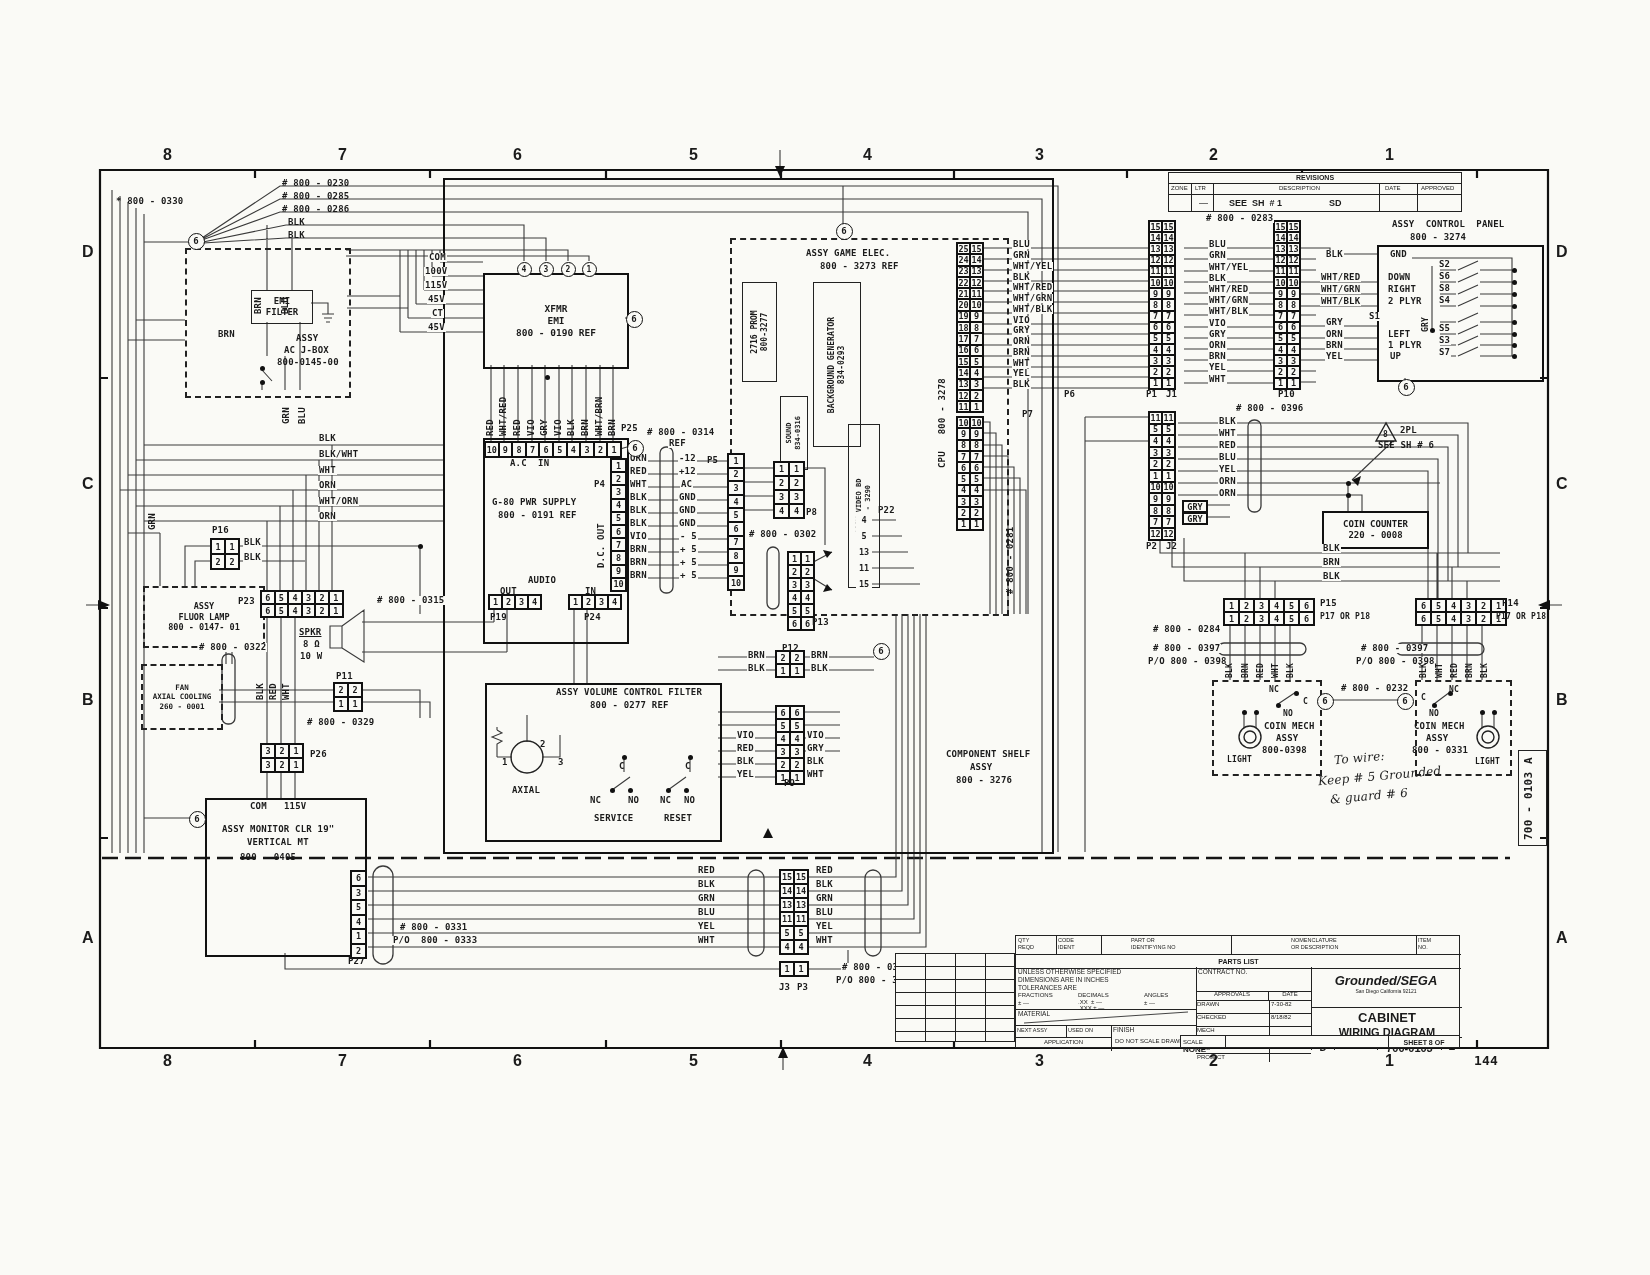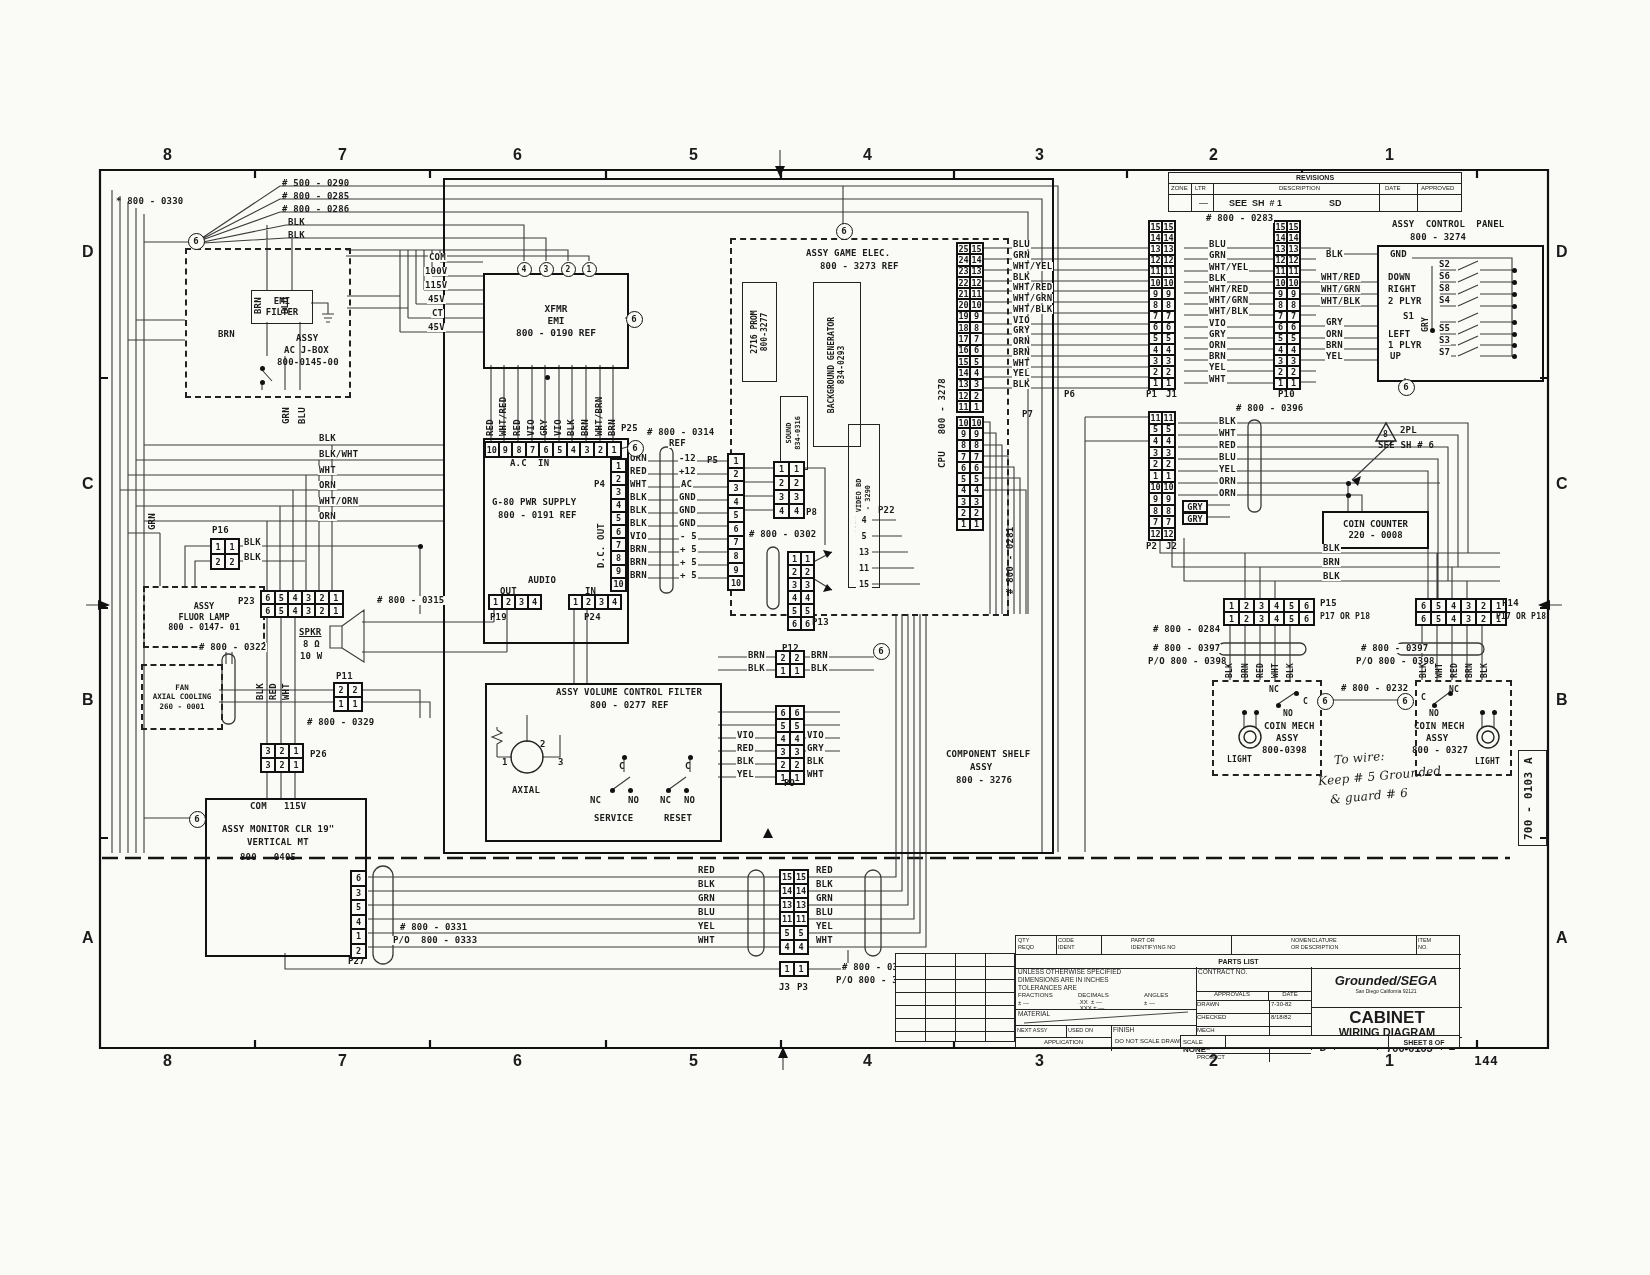--- a/index.html
+++ b/index.html
@@ -248,40 +248,40 @@
           <div style="width:72px;border-right:1px solid #222;padding-left:1px">PROJECT</div>
           <div style="flex:1"></div>
         </div>
     </div>
 
     <div style="position:absolute;left:295px;top:31px;width:150px;height:40px;text-align:center">
       <div style="font-size:13px;font-weight:bold;font-style:italic;margin-top:6px">Grounded/SEGA</div>
       <div style="font-size:5px">San Diego  California 92121</div>
     </div>
     <div style="position:absolute;left:295px;top:71px;width:150px;height:20px;text-align:center;font-family:'Liberation Sans',sans-serif;font-weight:bold;border-top:1px solid #222;border-left:1px solid #222">
-      <span style="font-size:17px">CABINET</span>
+      <span style="font-size:13px">CABINET</span>
     </div>
     <div style="position:absolute;left:295px;top:86px;width:150px;text-align:center;font-family:'Liberation Sans',sans-serif;font-weight:bold;border-left:1px solid #222">
       <span style="font-size:11px">WIRING DIAGRAM</span>
     </div>
     <div style="position:absolute;left:295px;top:101px;width:150px;height:12px;border-top:1px solid #222;border-left:1px solid #222;display:flex;font-size:5px">
       <div style="width:22px;border-right:1px solid #222"><span>SIZE</span><div style="font-size:10px;font-weight:bold;text-align:center;margin-top:-2px">D</div></div>
       <div style="width:42px;border-right:1px solid #222"><span>CODE IDENT NO.</span></div>
       <div style="flex:1;border-right:1px solid #222"><span>DRAWING NO.</span><div style="font-size:11px;font-weight:bold;text-align:center;margin-top:-2px">700-0103</div></div>
       <div style="width:20px"><span>REV</span><div style="font-size:9px;font-weight:bold;text-align:center;margin-top:-2px">Δ</div></div>
     </div>
   </div>
   <div class="tb" style="left:1180px;top:1035px;width:280px;height:13px;border-top:1.2px solid #222;display:flex;font-family:'Liberation Sans',sans-serif">
     <div style="font-size:6px;padding:3px 2px 0 2px;border-right:1px solid #222;width:40px"><span>SCALE</span> <b style="font-size:8px">NONE</b></div>
     <div style="flex:1"></div>
     <div style="font-size:7px;font-weight:bold;padding-top:3px;border-left:1px solid #222;width:70px;text-align:center">SHEET 8 OF</div>
   </div>
 
   <div id="paint">
-      <div class="lbl" style="left: 282px; top: 179px;"># 500 - 0290</div>
+      <div class="lbl" style="left: 282px; top: 179px;"># 800 - 0230</div>
       <div class="lbl" style="left: 282px; top: 192px;"># 800 - 0285</div>
       <div class="lbl" style="left: 282px; top: 205px;"># 800 - 0286</div>
       <div class="lbl" style="left: 288px; top: 218px;">BLK</div>
       <div class="lbl" style="left: 288px; top: 231px;">BLK</div>
       <div class="lbl" style="left: 116px; top: 197px;">* 800 - 0330</div>
       <div class="lbl rot" style="left: 254px; top: 314px;">BRN</div>
       <div class="lbl rot" style="left: 281px; top: 314px;">BLU</div>
       <div class="lbl" style="left: 218px; top: 330px;">BRN</div>
       <div class="lbl rot" style="left: 282px; top: 424px;">GRN</div>
       <div class="lbl rot" style="left: 298px; top: 424px;">BLU</div>
@@ -465,21 +465,21 @@
       <div class="lbl bg" style="left: 1320px; top: 273px;">WHT/RED</div>
       <div class="lbl" style="left: 1388px; top: 273px;">DOWN</div>
       <div class="lbl bg" style="left: 1438px; top: 272px;">S6</div>
       <div class="lbl bg" style="left: 1320px; top: 285px;">WHT/GRN</div>
       <div class="lbl" style="left: 1388px; top: 285px;">RIGHT</div>
       <div class="lbl bg" style="left: 1438px; top: 284px;">S8</div>
       <div class="lbl bg" style="left: 1320px; top: 297px;">WHT/BLK</div>
       <div class="lbl" style="left: 1388px; top: 297px;">2 PLYR</div>
       <div class="lbl bg" style="left: 1438px; top: 296px;">S4</div>
       <div class="lbl bg" style="left: 1325px; top: 318px;">GRY</div>
-      <div class="lbl bg" style="left: 1402px; top: 312px; text-align: right;">S1</div>
+      <div class="lbl bg" style="left: 1368px; top: 312px; text-align: right;">S1</div>
       <div class="lbl bg" style="left: 1325px; top: 330px;">ORN</div>
       <div class="lbl" style="left: 1388px; top: 330px;">LEFT</div>
       <div class="lbl bg" style="left: 1438px; top: 324px;">S5</div>
       <div class="lbl bg" style="left: 1325px; top: 341px;">BRN</div>
       <div class="lbl" style="left: 1388px; top: 341px;">1 PLYR</div>
       <div class="lbl bg" style="left: 1438px; top: 336px;">S3</div>
       <div class="lbl bg" style="left: 1325px; top: 352px;">YEL</div>
       <div class="lbl" style="left: 1390px; top: 352px;">UP</div>
       <div class="lbl bg" style="left: 1438px; top: 348px;">S7</div>
       <div class="lbl rot" style="left: 1422px; top: 332px; font-size: 8px;">GRY</div>
@@ -522,21 +522,21 @@
       <div class="lbl rot" style="left: 1420px; top: 678px; font-size: 8px;">BLK</div>
       <div class="lbl rot" style="left: 1436px; top: 678px; font-size: 8px;">WHT</div>
       <div class="lbl rot" style="left: 1451px; top: 678px; font-size: 8px;">RED</div>
       <div class="lbl rot" style="left: 1466px; top: 678px; font-size: 8px;">BRN</div>
       <div class="lbl rot" style="left: 1481px; top: 678px; font-size: 8px;">BLK</div>
       <div class="lbl bg" style="left: 1420px; top: 694px; font-size: 8px;">C</div>
       <div class="lbl bg" style="left: 1448px; top: 686px; font-size: 8px;">NC</div>
       <div class="lbl bg" style="left: 1428px; top: 710px; font-size: 8px;">NO</div>
       <div class="lbl" style="left: 1414px; top: 722px;">COIN MECH</div>
       <div class="lbl" style="left: 1426px; top: 734px;">ASSY</div>
-      <div class="lbl" style="left: 1412px; top: 746px;">800 - 0327</div>
+      <div class="lbl" style="left: 1412px; top: 746px;">800 - 0331</div>
       <div class="lbl bg" style="left: 1474px; top: 758px; font-size: 8px;">LIGHT</div>
       <div class="lbl" style="left: 1502px; top: 599px;">P14</div>
       <div class="lbl" style="left: 1496px; top: 613px; font-size: 8px;">P17 OR P18</div>
       <div class="lbl hw" style="left: 1334px; top: 752px;">To wire:</div>
       <div class="lbl hw" style="left: 1318px; top: 770px;">Keep # 5 Grounded</div>
       <div class="lbl hw" style="left: 1330px; top: 790px;">&amp; guard # 6</div>
       <div class="lbl rot" style="left: 1523px; top: 840px; font-size: 11px;">700 - 0103</div>
       <div class="lbl rot" style="left: 1523px; top: 764px; font-size: 11px;">A</div>
       <div class="lbl" style="left: 1474px; top: 1054px; font-size: 13px; font-weight: 800;">144</div>
       <div class="box d" style="left: 185px; top: 248px; width: 162px; height: 146px;"></div>

